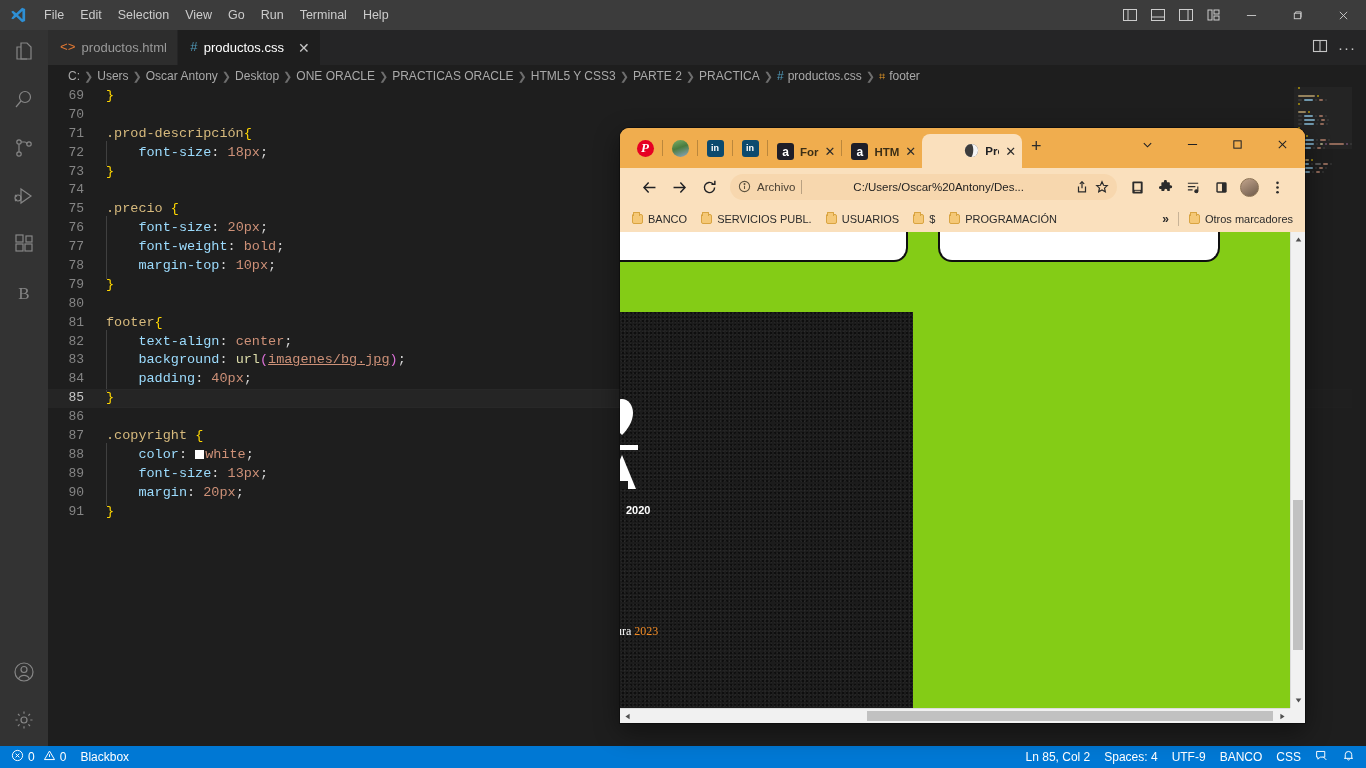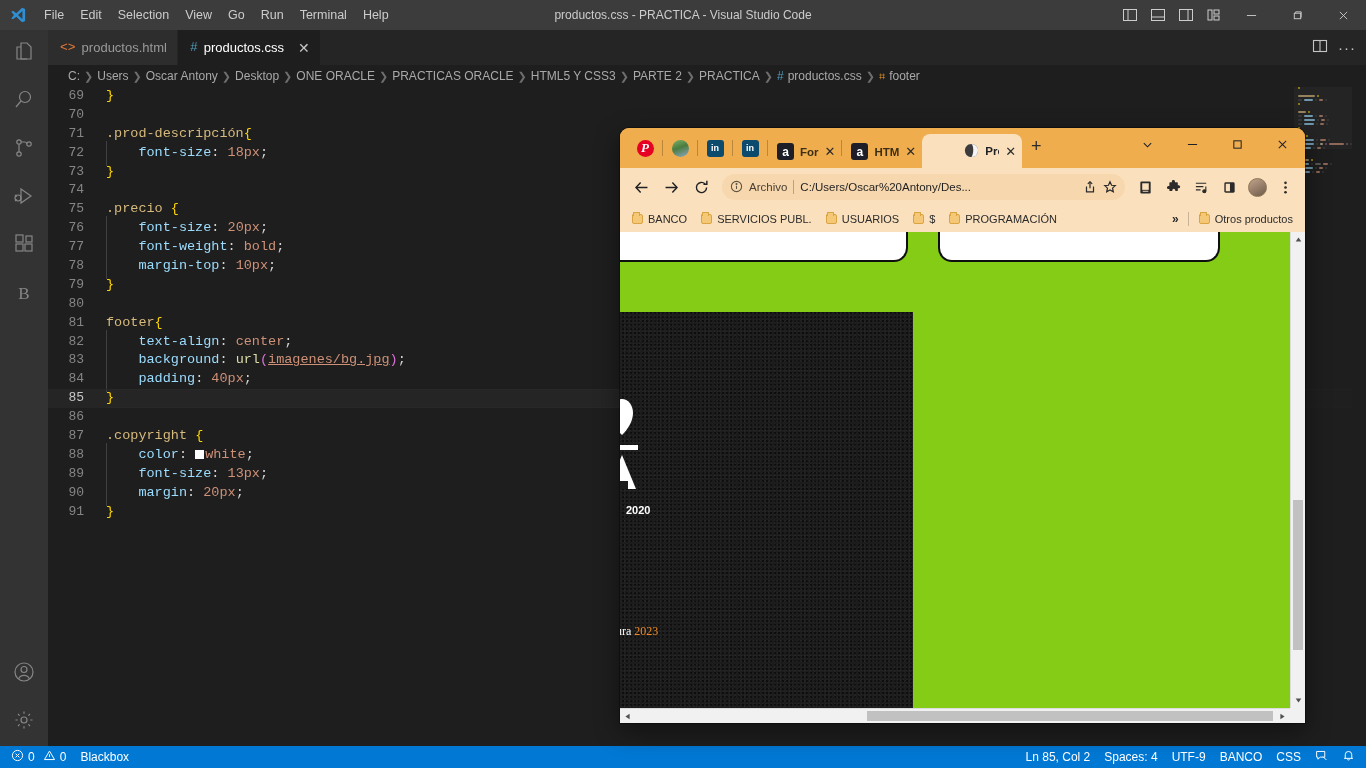--- a/index.html
+++ b/index.html
@@ -159,21 +159,21 @@
   }
   .ctab .lbl { overflow: hidden; white-space: nowrap; text-overflow: clip; max-width: 32px; font-weight: bold; }
   .ctab .x { font-size: 13px; line-height: 1; color: #2b2b2b; }
   .ctab.active { background: #fae0bd; color: #202124; height: 34px; max-width: 100px; padding-left: 42px; }
   .ctab-sep { width: 1px; height: 16px; background: rgba(0,0,0,0.22); align-self: center; }
   .newtab { width: 28px; height: 28px; display: flex; align-items: center; justify-content: center; font-size: 18px; color: #2b2b2b; align-self: center; margin-bottom: 3px; }
   .ch-wincontrols { margin-left: auto; display: flex; align-items: flex-start; height: 40px; }
   .chw { width: 45px; height: 32px; display: flex; align-items: center; justify-content: center; color: #202124; }
   .chw svg { width: 11px; height: 11px; }
 
-  .ch-toolbar { height: 38px; background: #fae0bd; display: flex; align-items: center; padding: 0 8px; gap: 4px; flex: 0 0 38px; }
+  .ch-toolbar { height: 38px; background: #fae0bd; display: flex; align-items: center; padding: 0 16px; gap: 4px; flex: 0 0 38px; text-align: center; }
   .navbtn { width: 26px; height: 26px; display: flex; align-items: center; justify-content: center; color: #202124; }
   .navbtn svg { width: 17px; height: 17px; stroke: #202124; fill: none; stroke-width: 1.7; }
   .omnibox {
     flex: 1; height: 26px; background: #f7d7ae; border-radius: 13px;
     display: flex; align-items: center; padding: 0 8px; gap: 6px; margin: 0 4px;
     font-size: 11.5px; color: #3c2f16; min-width: 0;
   }
   .omni-info svg { width: 13px; height: 13px; stroke: #5f5440; fill: none; stroke-width: 1.3; }
   .omni-label { color: #4a4033; white-space: nowrap; }
   .omni-div { width: 1px; height: 14px; background: rgba(0,0,0,0.25); }
@@ -247,21 +247,20 @@
     <div class="menu">
       <div class="menu-item">File</div>
       <div class="menu-item">Edit</div>
       <div class="menu-item">Selection</div>
       <div class="menu-item">View</div>
       <div class="menu-item">Go</div>
       <div class="menu-item">Run</div>
       <div class="menu-item">Terminal</div>
       <div class="menu-item">Help</div>
     </div>
-    <div class="win-title">productos.css - PRACTICA - Visual Studio Code</div>
     <div class="title-right">
       <div class="layout-ico">
         <svg viewBox="0 0 16 16" fill="none" stroke="#ccc" stroke-width="1">
             <rect x="1.5" y="2.5" width="13" height="11"></rect>
             <line x1="6" y1="2.5" x2="6" y2="13.5"></line>
           </svg>
       </div>
       <div class="layout-ico">
         <svg viewBox="0 0 16 16" fill="none" stroke="#ccc" stroke-width="1">
             <rect x="1.5" y="2.5" width="13" height="11"></rect>
@@ -852,21 +851,21 @@
     </div>
     <div class="bm">
       <span class="folder-ico"></span>
       <span>PROGRAMACIÓN</span>
     </div>
     <div class="bm-right">
       <div class="bm bm-more">»</div>
       <div class="bm-sep"></div>
       <div class="bm">
         <span class="folder-ico"></span>
-        <span>Otros productos</span>
+        <span>Otros marcadores</span>
       </div>
     </div>
   </div>
 
   <div class="ch-page">
     <div class="page-canvas">
       <div class="card-bottom" style="left:-14px; top:-34px; width:302px; height:64px;"></div>
       <div class="card-bottom" style="left:318px; top:-34px; width:282px; height:64px;"></div>
 
       <div class="footer-dark">

